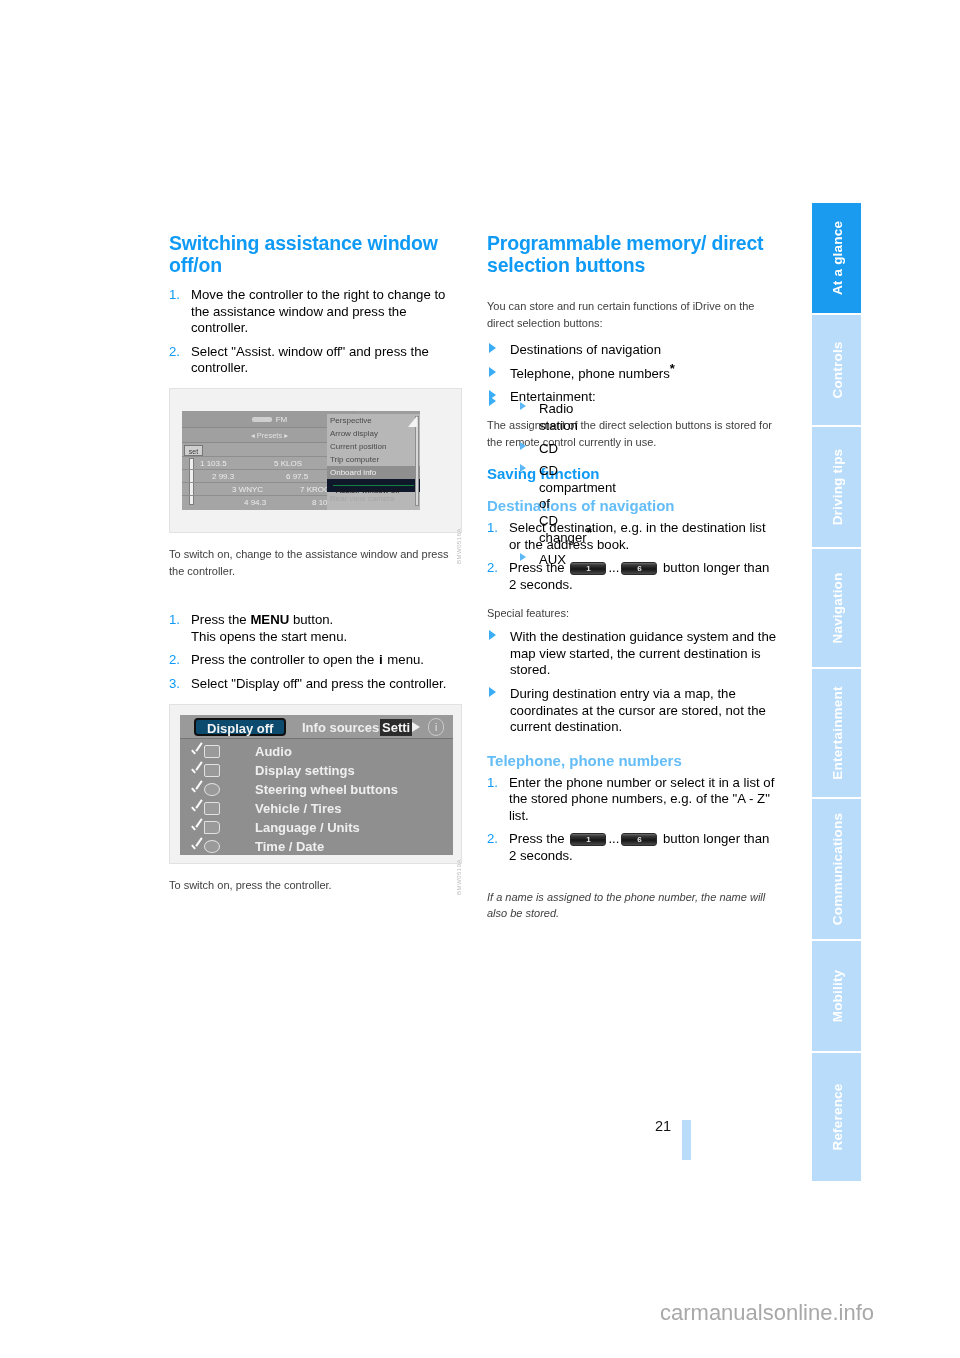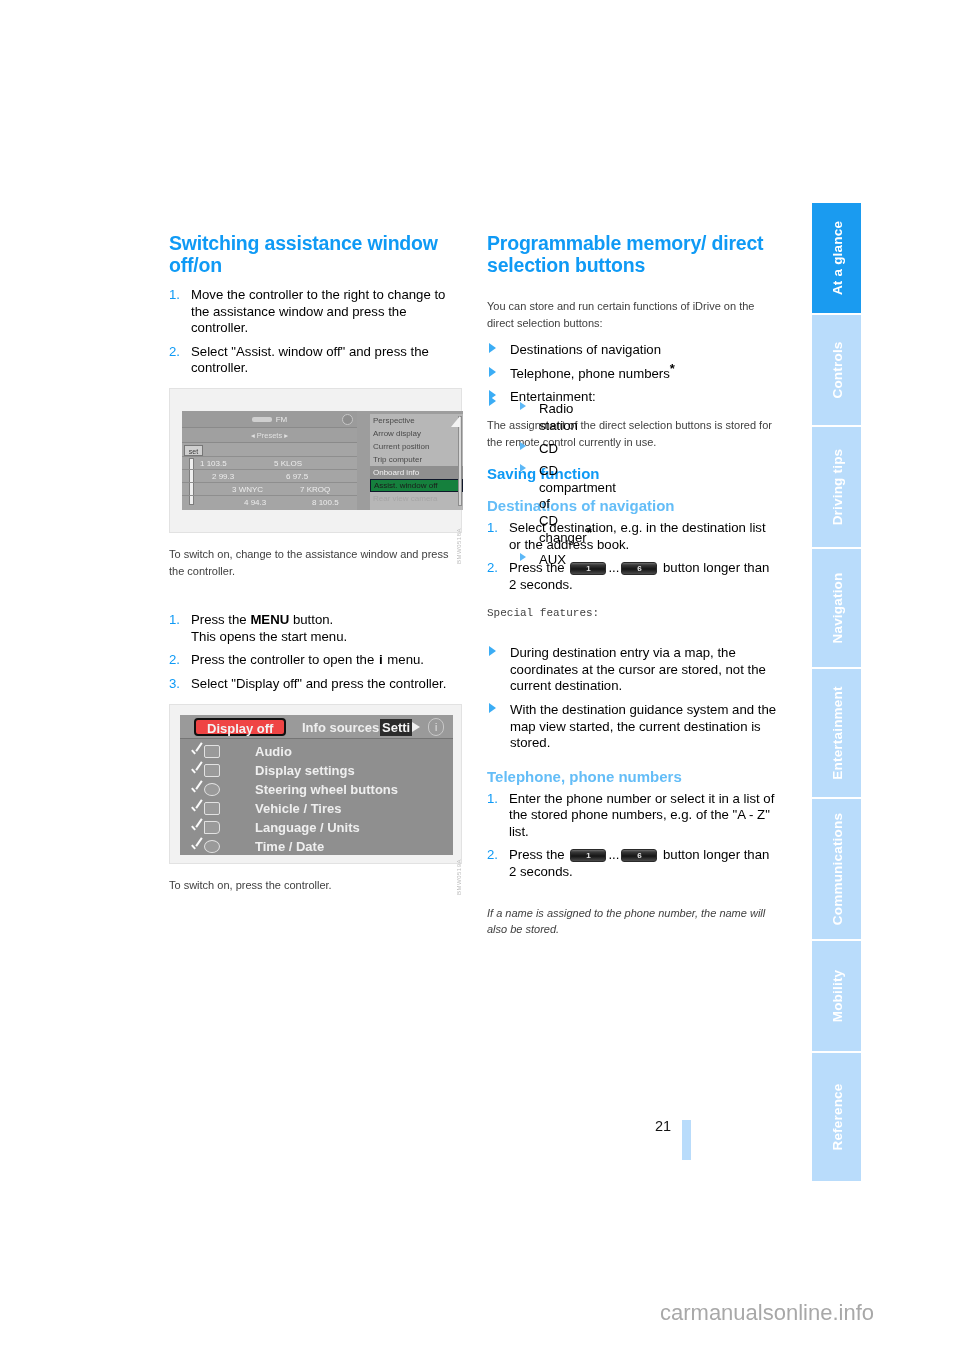--- a/index.html
+++ b/index.html
@@ -167,21 +167,21 @@
     font-size:6px;
     color:#bdbdbd;
     letter-spacing:0.5px;
     white-space:nowrap;
   }
 
   
   #fig-assist { height:145px; padding:22px 12px; }
   #fig-assist .scr {
     position:relative;
-    width:281px; height:99px;
+    width:238px; height:99px;
     background:#9d9d9d;
     overflow:hidden;
   }
   #fig-assist .radio-pane {
     position:absolute; left:0; top:0; width:175px; height:99px;
     background:#a5a5a5;
   }
   .rowline { position:absolute; left:0; right:0; height:1px; background:#8e8e8e; }
   #fig-assist .band {
     position:absolute; left:0; top:0; width:175px; height:17px;
@@ -220,21 +220,21 @@
     background:#b7b7b7;
   }
   #fig-assist .menu-pane .mi {
     height:13px; line-height:13px;
     color:#4a4a4a; font-size:8px;
     padding-left:3px; white-space:nowrap;
   }
   #fig-assist .menu-pane .mi.hl { background:#8f8f8f; color:#f0f0f0; }
   #fig-assist .menu-pane .mi.sel {
     background:#15803d; color:#1b1b1b;
-    border:1px solid #0f172a; height:13px; line-height:11px;
+    border:6px solid #0f172a; height:13px; line-height:11px;
   }
   #fig-assist .menu-pane .mi.faint { color:#a6a6a6; }
   #fig-assist .scrollbar {
     position:absolute; right:1px; top:2px; width:4px; height:90px;
     background:#d8d8d8; border:1px solid #8d8d8d;
   }
   #fig-assist .cursor-arrow {
     position:absolute; right:3px; top:2px;
     width:0; height:0;
     border-left:9px solid transparent;
@@ -250,21 +250,21 @@
     overflow:hidden;
   }
   #fig-settings .tabbar {
     position:relative; height:24px;
     background:#9a9a9a;
     border-bottom:1px solid #757575;
   }
   #fig-settings .tab-off {
     position:absolute; left:14px; top:3px;
     padding:0 11px; height:18px; line-height:18px;
-    background:#ef4444;
+    background:#0c4a6e;
     color:#f2f2f2; font-size:13px; font-weight:bold;
     border:2px solid #101010; border-radius:4px;
   }
   #fig-settings .tab-info {
     position:absolute; left:122px; top:4px;
     color:#efefef; font-size:13px; font-weight:bold; line-height:17px;
   }
   #fig-settings .tab-sett {
     position:absolute; left:200px; top:4px;
     color:#f5f5f5; font-size:13px; font-weight:bold; line-height:17px;
@@ -542,30 +542,30 @@
       <li>
         <span class="num">1.</span>
         <span>Select destination, e.g. in the destination list or the address book.</span>
       </li>
       <li>
         <span class="num">2.</span>
         <span>Press the </span><span class="hw-btn"><span>1</span></span><span>...</span><span class="hw-btn"><span>6</span></span><span> button longer than 2 seconds.</span>
       </li>
     </ol>
 
-    <p class="body" style="margin-bottom:24px;font-family:Liberation Mono, monospace;">Special features:</p>
+    <p class="body" style="margin-bottom:8px;">Special features:</p>
 
     <ul class="tri">
+      <li>
+        <span class="tri"></span>
+        <span>With the destination guidance system and the map view started, the current destination is stored.</span>
+      </li>
       <li>
         <span class="tri"></span>
         <span>During destination entry via a map, the coordinates at the cursor are stored, not the current destination.</span>
-      </li>
-      <li>
-        <span class="tri"></span>
-        <span>With the destination guidance system and the map view started, the current destination is stored.</span>
       </li>
     </ul>
 
     <h3 class="subsub" style="margin-top:15px;">Telephone, phone numbers</h3>
 
     <ol class="steps">
       <li>
         <span class="num">1.</span>
         <span>Enter the phone number or select it in a list of the stored phone numbers, e.g. of the "A - Z" list.</span>
       </li>

